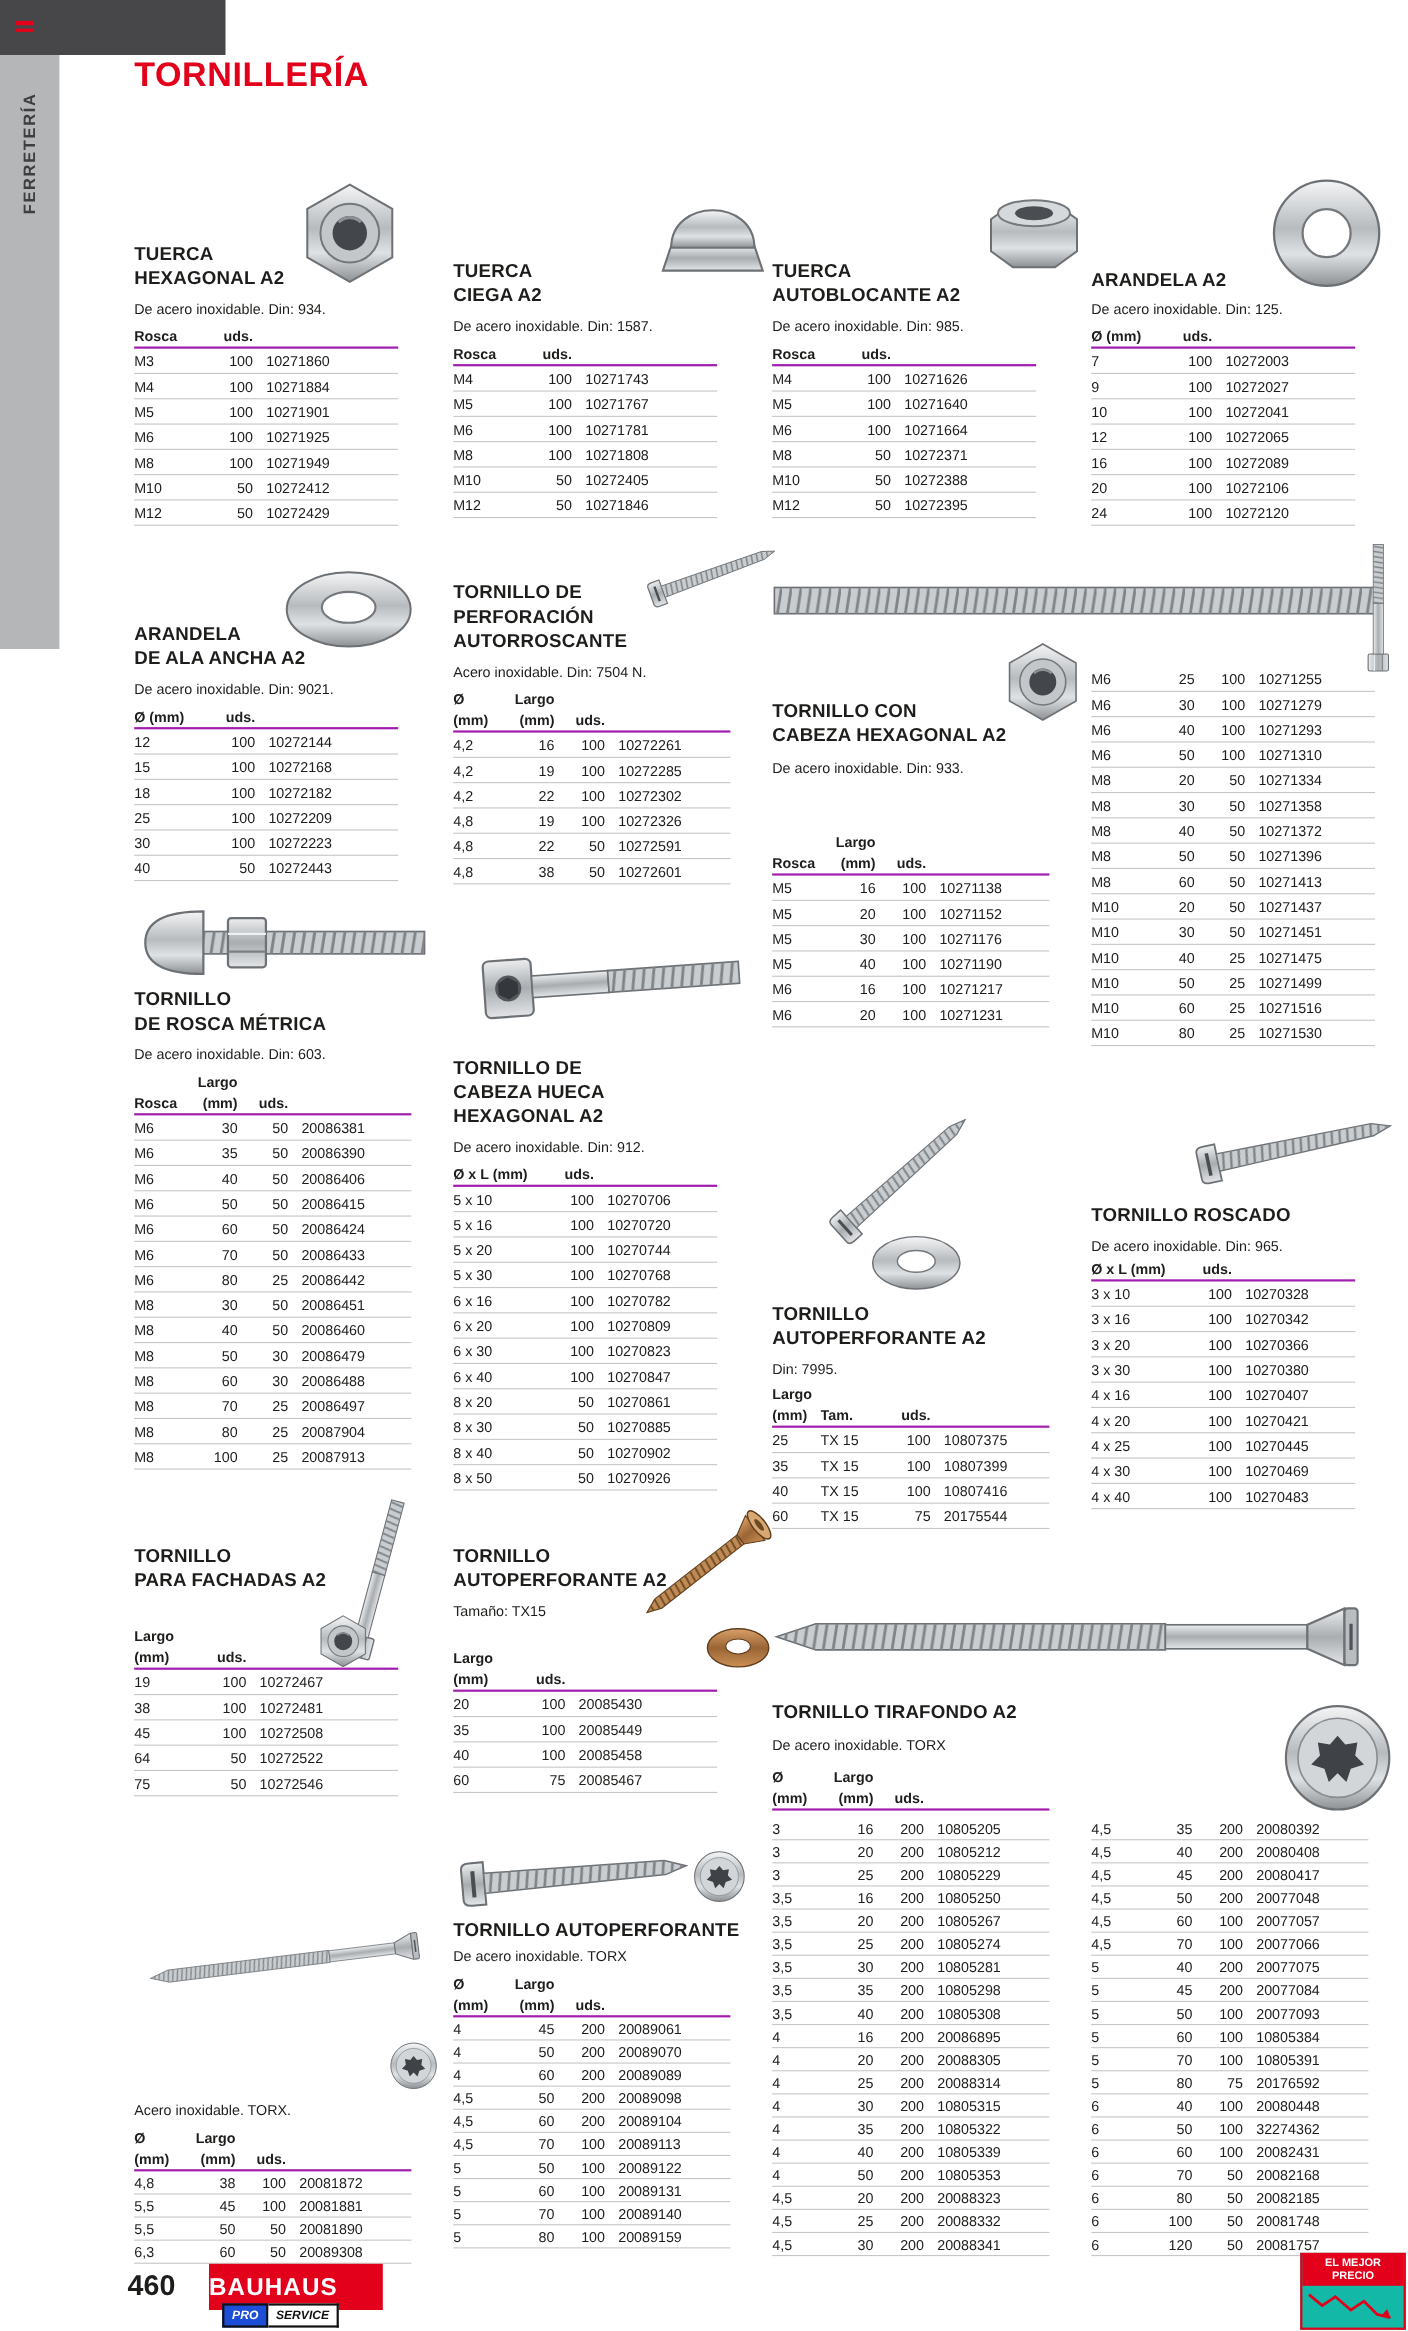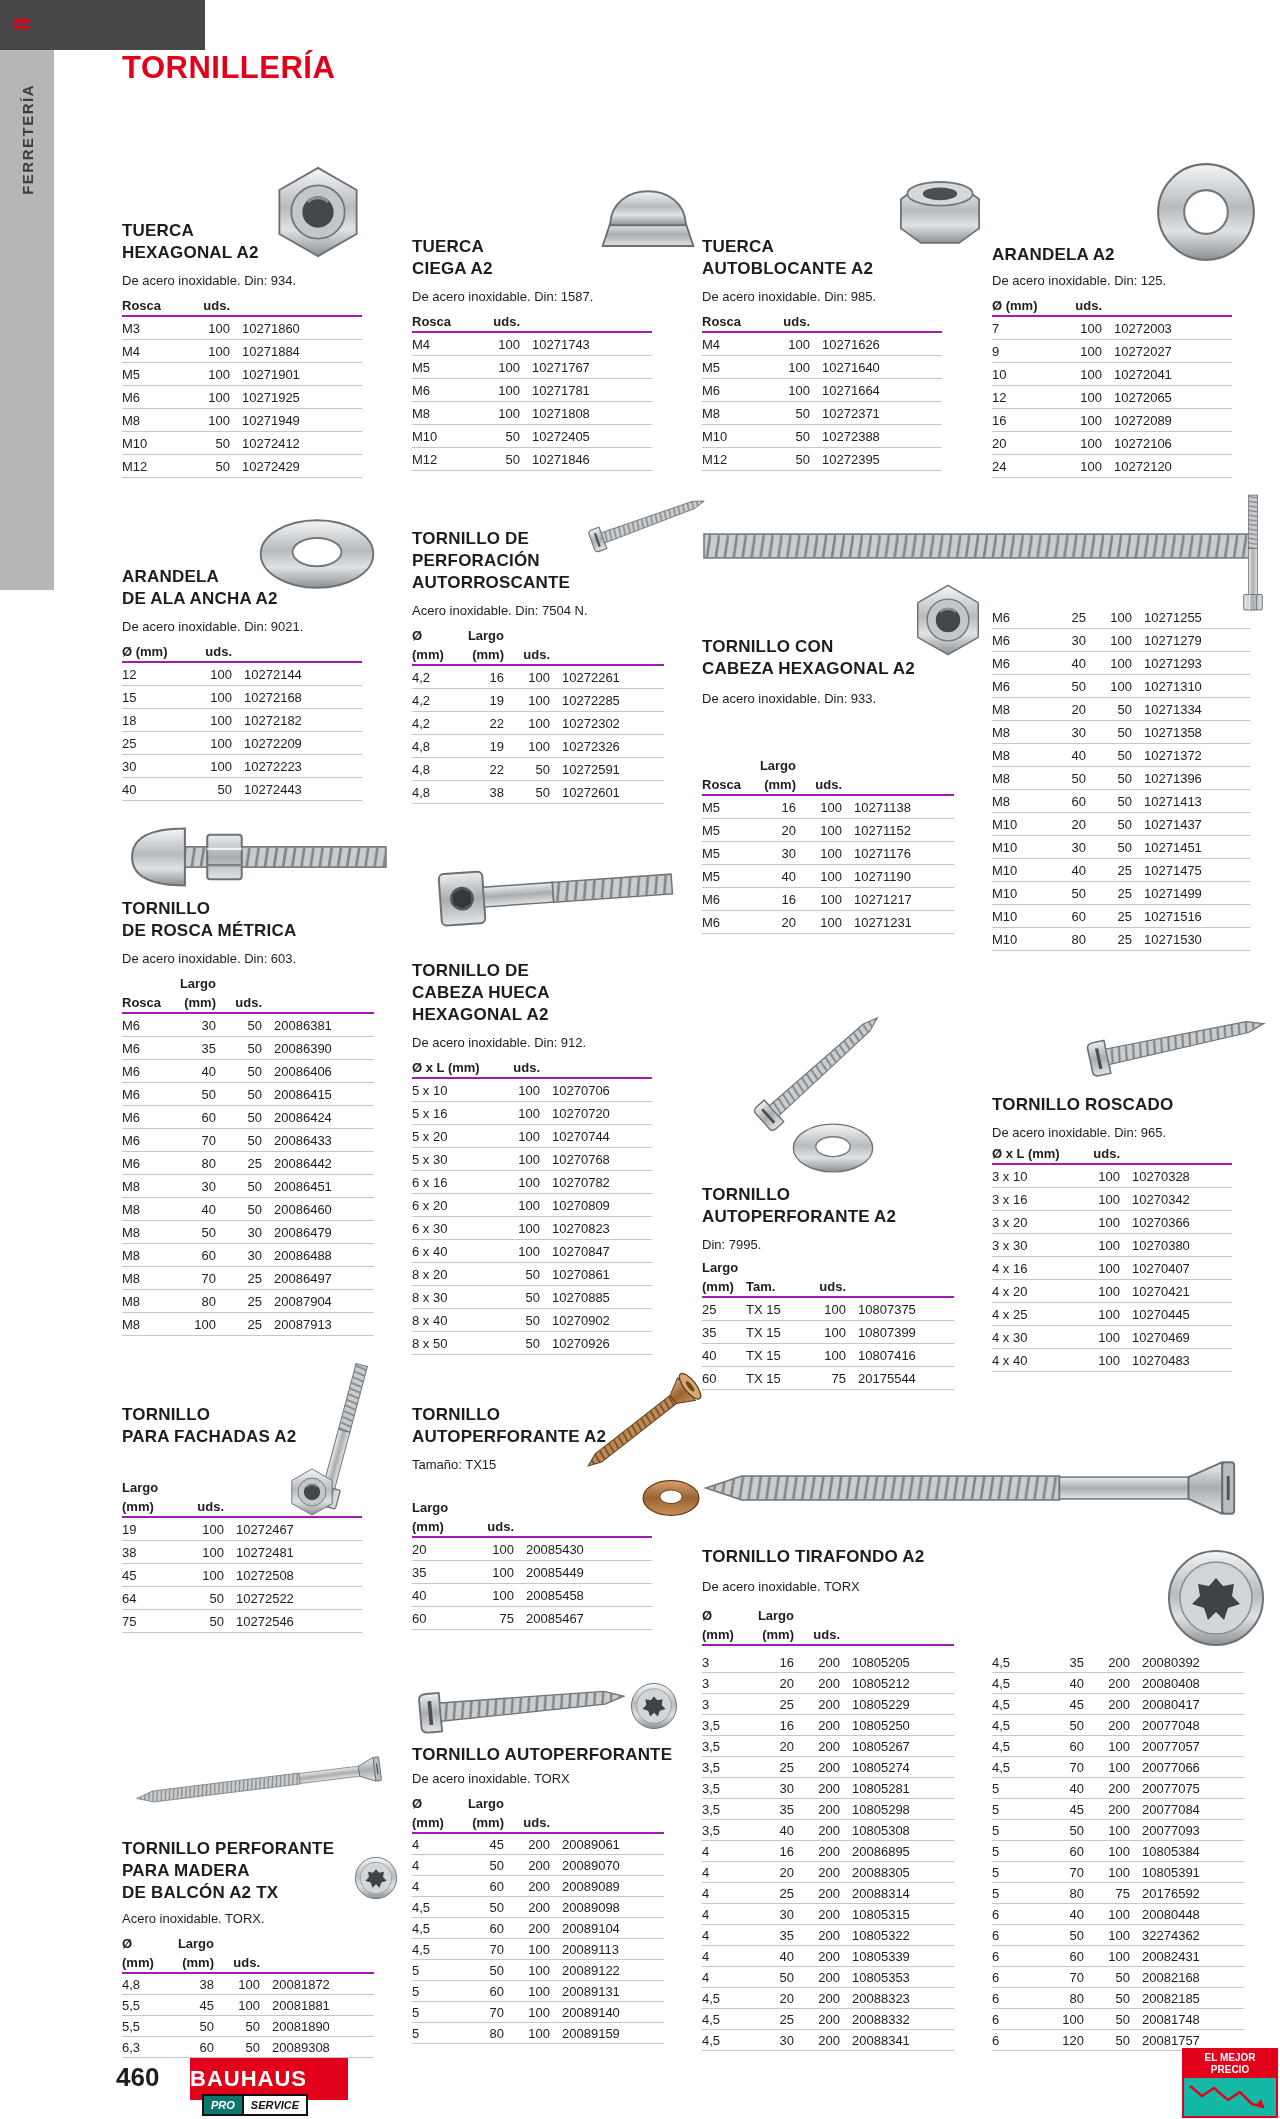--- a/index.html
+++ b/index.html
@@ -28,21 +28,21 @@
 .g4t .tc:nth-child(3){text-align:right}
 .sidebar{background:#b4b6b7}
 .sidebar-label{writing-mode:vertical-rl;transform:rotate(180deg);font-weight:700;font-size:15px;letter-spacing:1.5px;color:#3c3e40}
 .darkblock{background:#47474a}
 .menu-bar{background:#e2001a;width:16px;height:3.5px;margin-bottom:3px}
 .page-title{font-size:31px;font-weight:700;color:#e2001a;letter-spacing:.5px}
 .a2bar{background:#57585b;color:#fff;font-size:21px;font-weight:700;line-height:40px;padding-left:14px}
 .pageno{font-size:26px;font-weight:700}
 .logo-red{background:#e2001a;color:#fff;font-weight:700;font-size:22px;letter-spacing:1px;text-align:left;line-height:42px}
 .proservice{display:flex;font-size:11px;font-weight:700;font-style:italic;line-height:14px}
-.pro{background:#0f766e;color:#fff;padding:2px 7px;border:2px solid #111}
+.pro{background:#1d4ed8;color:#fff;padding:2px 7px;border:2px solid #111}
 .service{background:#fff;color:#111;padding:2px 7px;border:2px solid #111;border-left:none}
 .note{font-size:12px;font-weight:700;line-height:17px;text-align:right;white-space:pre-line}
 .badge{border:2px solid #e2001a;background:#14b8a6}
 .badge-top{background:#e2001a;color:#fff;font-size:10px;font-weight:700;text-align:center;line-height:12px;padding:2px 0}
 </style>
 </head>
 <body>
 
 <div id="canvas">
 
@@ -1299,23 +1299,20 @@
         </div>
       </div>
   </div>
 
   <svg class="abs" style="left:134px;top:1750px;transform:rotate(-7deg)" width="258" height="66">
       <use href="#s-csk"></use>
     </svg>
   <svg class="abs" style="left:354px;top:1856px" width="44" height="44">
       <use href="#s-torx"></use>
     </svg>
-  <div class="abs ptitle" style="left:122px;top:1838px">TORNILLO PERFORANTE
-PARA MADERA
-DE BALCÓN A2 TX</div>
   <div class="abs psub" style="left:122px;top:1910px">Acero inoxidable. TORX.</div>
   <div class="abs tbl" style="left:122px;top:1934px;width:252px">
     <div class="thead g4">
         <div class="trow">
           <span class="tc">Ø</span>
           <span class="tc">Largo</span>
           <span class="tc"></span>
           <span class="tc"></span>
         </div>
         <div class="trow">

